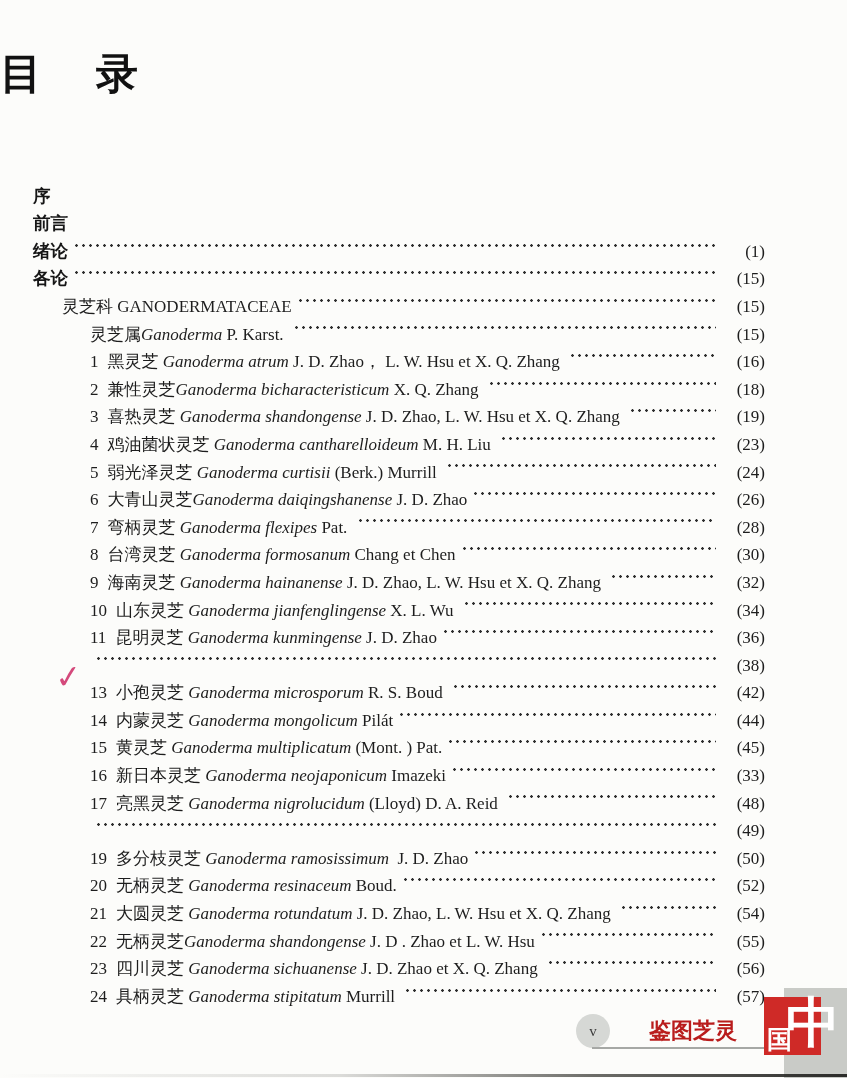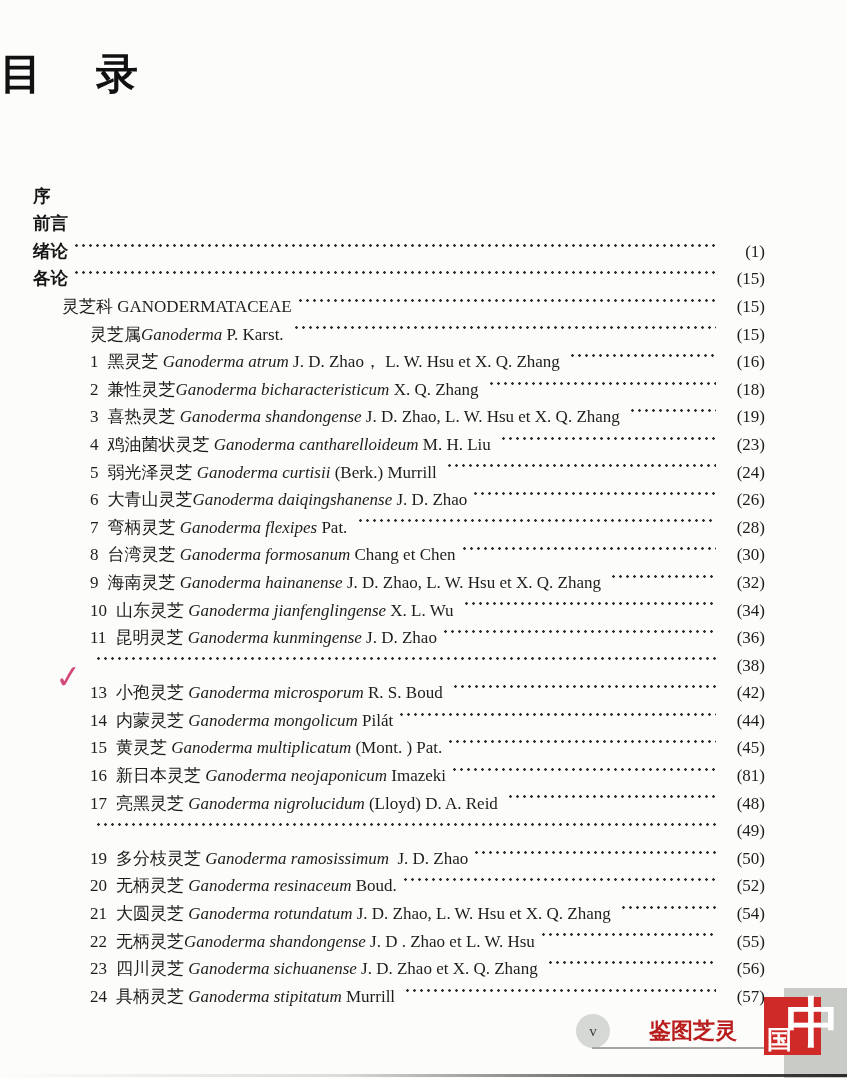--- a/index.html
+++ b/index.html
@@ -176,21 +176,21 @@
       <span class="pageno">(44)</span>
     </div>
     <div class="toc-row indent-2 species">
       <span class="label"><span class="num">15</span><span class="cn">黄灵芝 </span><span class="latin">Ganoderma multiplicatum</span><span class="auth"> (Mont. ) Pat.</span></span>
       <span class="leader"></span>
       <span class="pageno">(45)</span>
     </div>
     <div class="toc-row indent-2 species">
       <span class="label"><span class="num">16</span><span class="cn">新日本灵芝 </span><span class="latin">Ganoderma neojaponicum</span><span class="auth"> Imazeki</span></span>
       <span class="leader"></span>
-      <span class="pageno">(81)</span>
+      <span class="pageno">(33)</span>
     </div>
     <div class="toc-row indent-2 species">
       <span class="label"><span class="num">17</span><span class="cn">亮黑灵芝 </span><span class="latin">Ganoderma nigrolucidum</span><span class="auth"> (Lloyd) D. A. Reid </span></span>
       <span class="leader"></span>
       <span class="pageno">(48)</span>
     </div>
     <div class="toc-row indent-2 species">
       <span class="leader"></span>
       <span class="pageno">(49)</span>
     </div>

